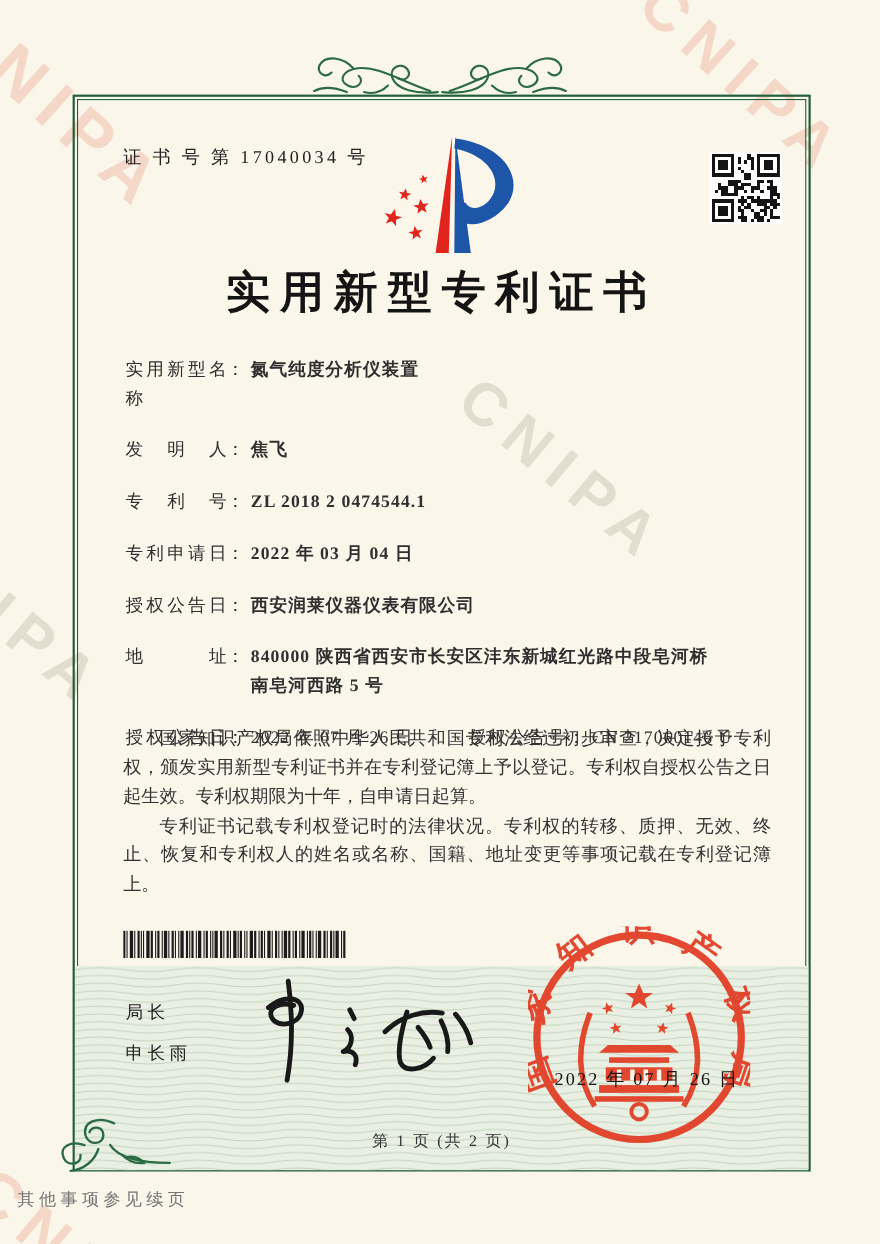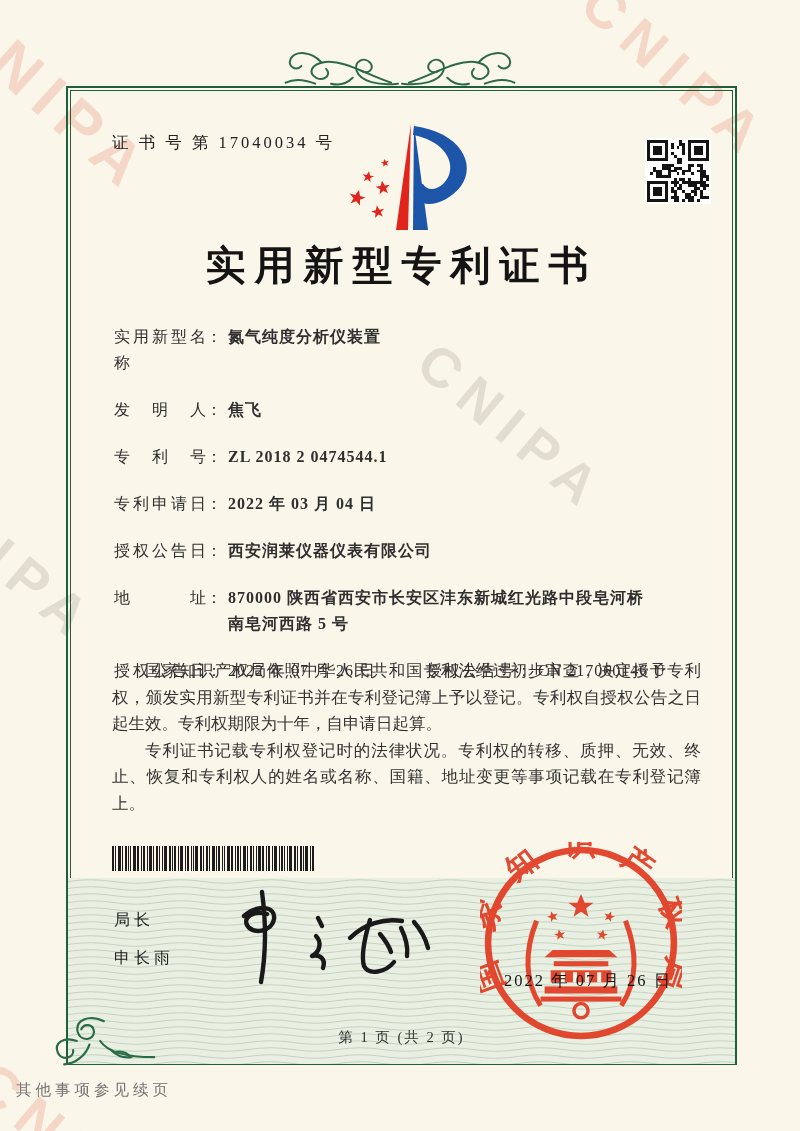--- a/index.html
+++ b/index.html
@@ -300,21 +300,21 @@
       <span class="fvalue">2022 年 03 月 04 日</span>
     </div>
     <div class="frow">
       <span class="flabel">授权公告日</span>
         <span class="fcolon">：</span>
       <span class="fvalue">西安润莱仪器仪表有限公司</span>
     </div>
     <div class="frow">
       <span class="flabel">地址</span>
         <span class="fcolon">：</span>
-      <span class="fvalue"><span>870000  陕西省西安市长安区沣东新城红光路中段皂河桥</span><br>
+      <span class="fvalue"><span>840000  陕西省西安市长安区沣东新城红光路中段皂河桥</span><br>
       <span>南皂河西路 5 号</span></span>
     </div>
     <div class="frow">
       <span class="flabel">授权公告日</span>
         <span class="fcolon">：</span>
       <span style="letter-spacing:1px;">2022 年 07 月 26 日</span>
       <span class="pair2">
         <span class="flabel2">授权公告号</span>
           <span class="fcolon">：</span>
         <span style="letter-spacing:1px;">CN 217060146 U</span>

